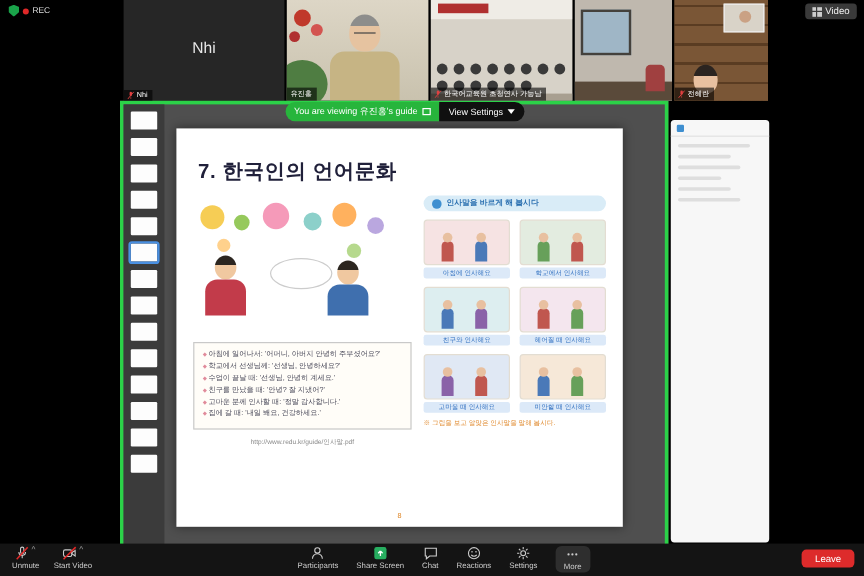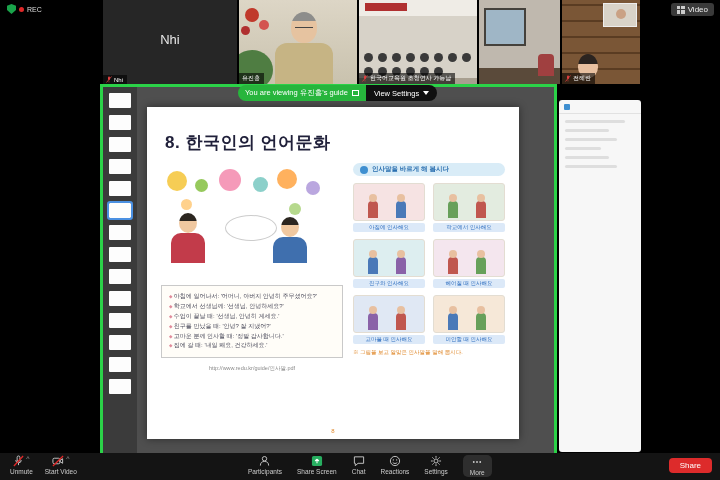--- a/index.html
+++ b/index.html
@@ -242,21 +242,21 @@
       <div class="thumb"></div>
       <div class="thumb"></div>
       <div class="thumb"></div>
       <div class="thumb"></div>
       <div class="thumb"></div>
       <div class="thumb"></div>
       <div class="thumb"></div>
     </div>
 
     <div class="slide">
-      <div class="slide-title">8. 한국인의 언어문화</div>
+      <div class="slide-title">7. 한국인의 언어문화</div>
 
       <div class="left-col">
         <div class="illus">
           <span class="c c1"></span>
             <span class="c c2"></span>
             <span class="c c3"></span>
             <span class="c c4"></span>
           <span class="c c5"></span>
             <span class="c c6"></span>
             <span class="c c7"></span>
@@ -438,16 +438,16 @@
           <svg width="12" height="12" viewBox="0 0 13 13">
               <circle cx="3" cy="6.5" r="1" fill="#ccc"></circle>
               <circle cx="6.5" cy="6.5" r="1" fill="#ccc"></circle>
               <circle cx="10" cy="6.5" r="1" fill="#ccc"></circle>
             </svg>
         </div>
         <span>More</span>
       </div>
     </div>
 
-    <div class="leave-btn">Share</div>
+    <div class="leave-btn">Leave</div>
   </div>
 
 </div>
 
 </body></html>

